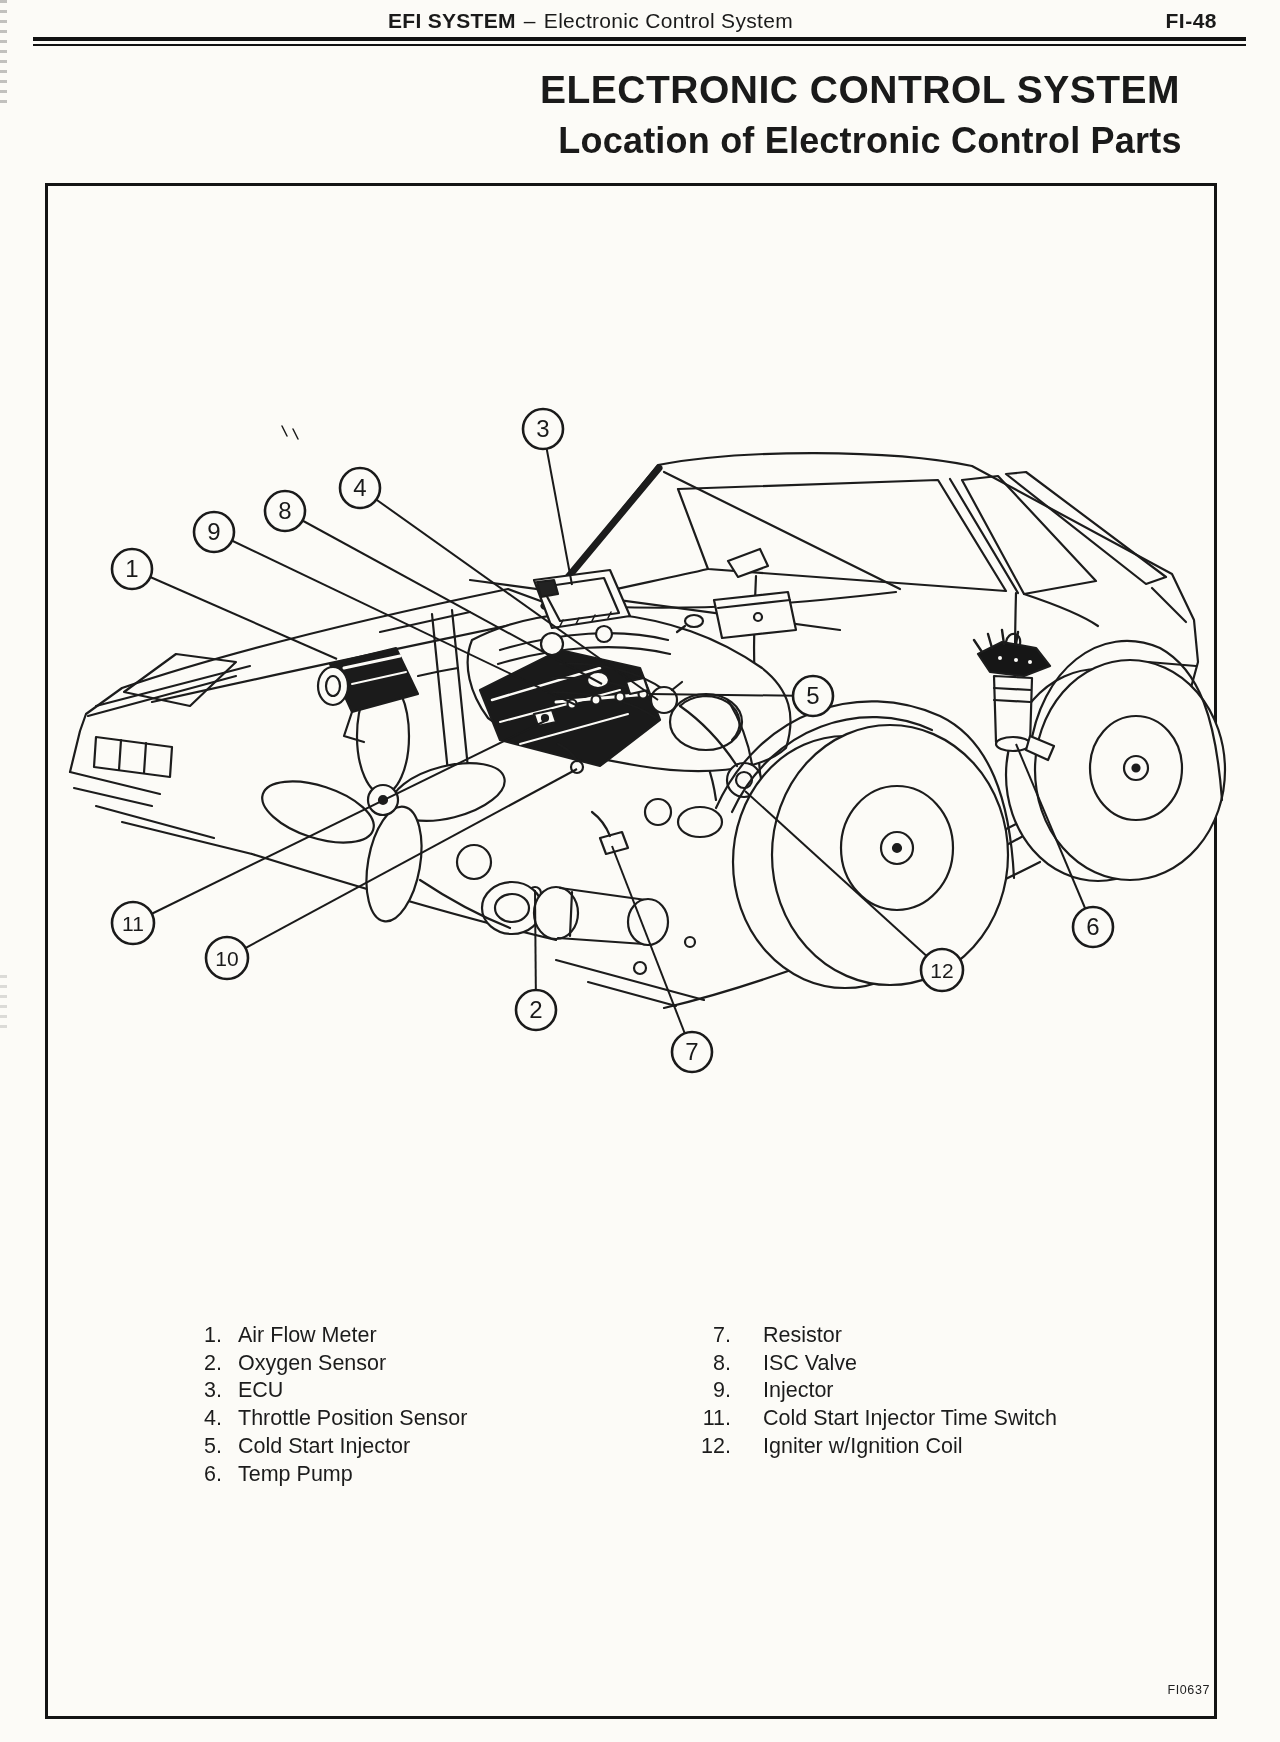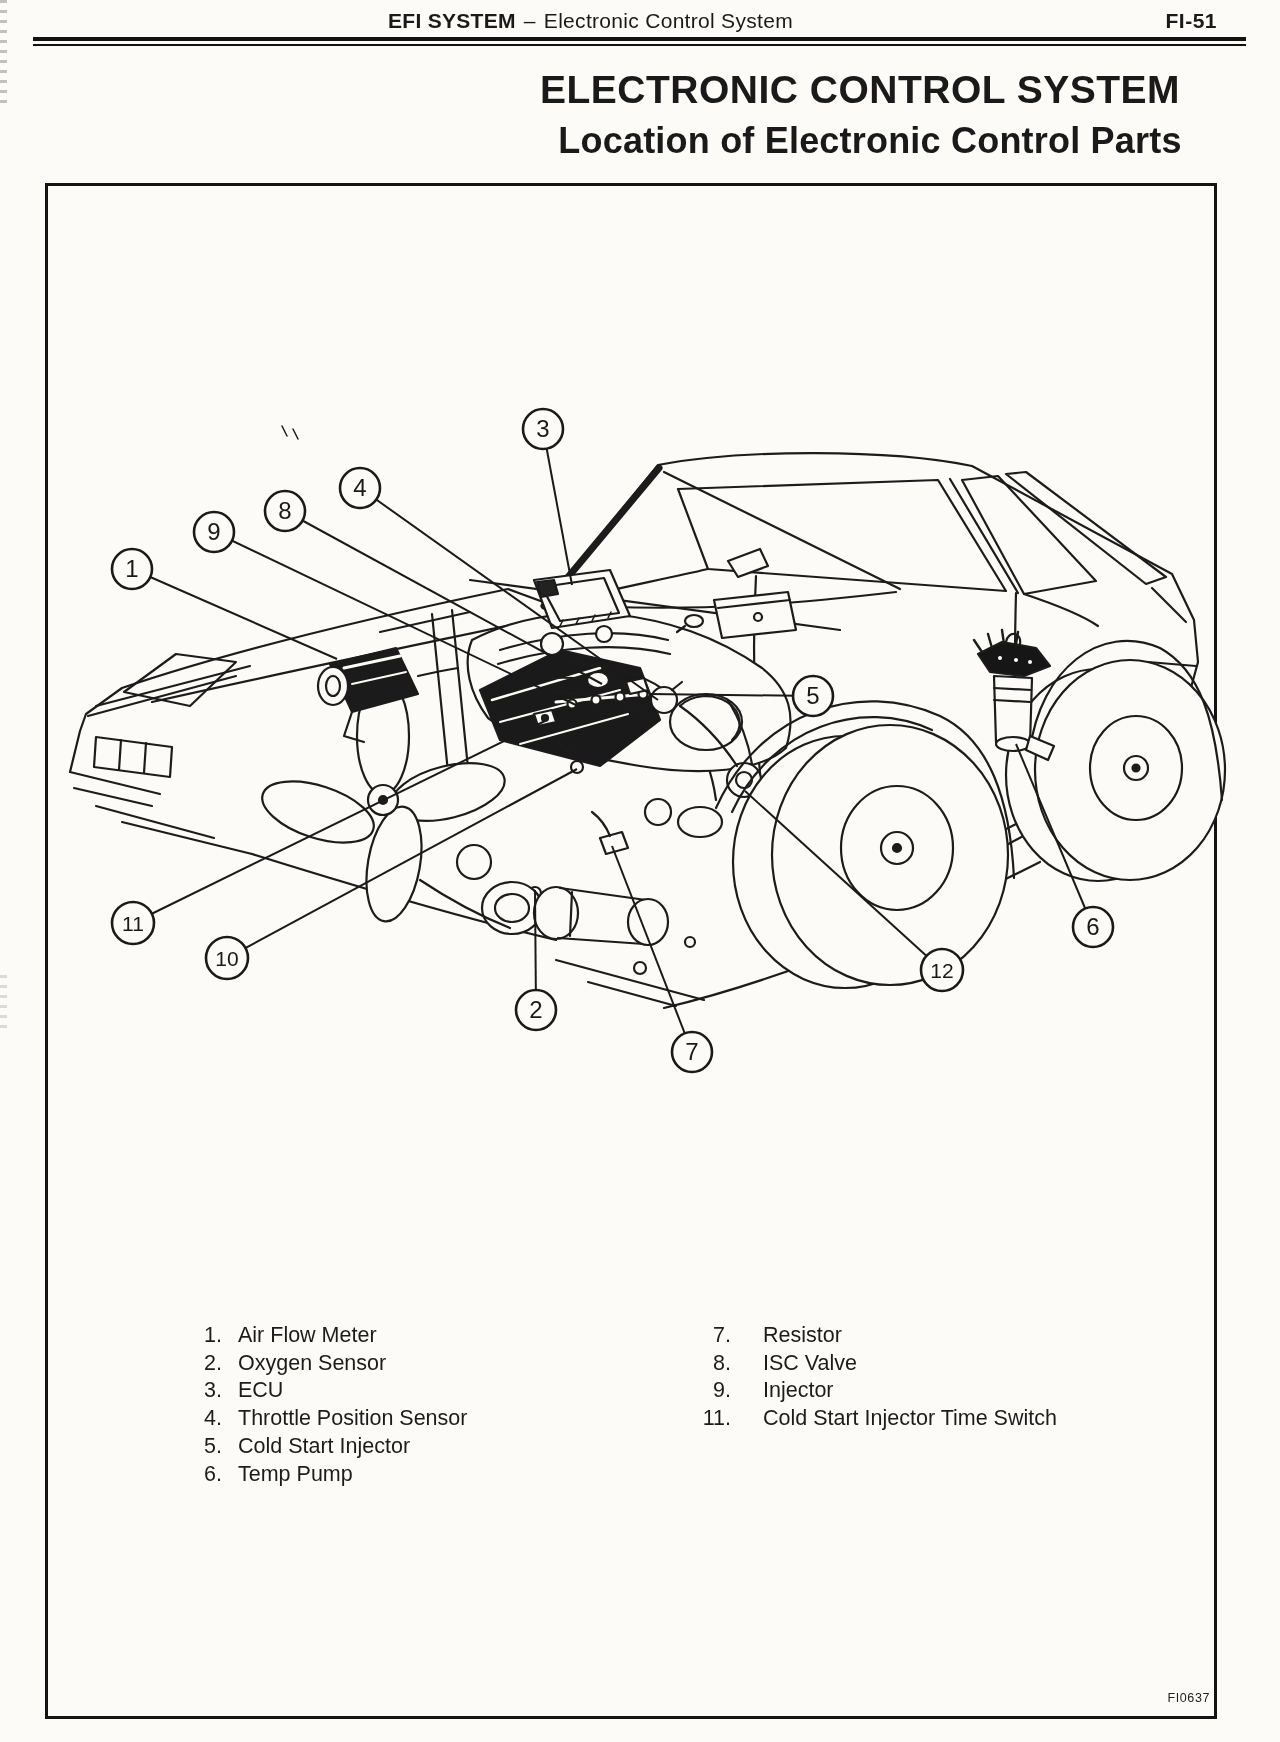--- a/index.html
+++ b/index.html
@@ -13,42 +13,42 @@
   .hdr .sep{margin:0 8px;}
   .pageno{position:absolute;top:9px;right:63px;font-size:21px;font-weight:700;letter-spacing:.5px;}
   .rule1{position:absolute;top:37px;left:33px;width:1213px;height:4px;background:#121212;}
   .rule2{position:absolute;top:44px;left:33px;width:1213px;height:2px;background:#121212;}
   .title{position:absolute;top:68px;left:420px;width:880px;text-align:center;
          font-size:39px;font-weight:700;letter-spacing:.5px;white-space:nowrap;}
   .subtitle{position:absolute;top:120px;left:430px;width:880px;text-align:center;
          font-size:36px;font-weight:700;letter-spacing:.2px;white-space:nowrap;}
   .figure-box{position:absolute;top:183px;left:45px;width:1172px;height:1536px;
          border:3px solid #141414;box-sizing:border-box;}
-  .figcode{position:absolute;right:4px;bottom:11px;font-size:12.5px;letter-spacing:.6px;color:#222;margin-left:44px;}
+  .figcode{position:absolute;right:4px;bottom:19px;font-size:12.5px;letter-spacing:.6px;color:#222;margin-left:44px;}
   svg.diagram{position:absolute;left:0;top:0;pointer-events:none;}
   .lcol{position:absolute;top:1322px;font-size:21.5px;line-height:27.7px;color:#1c1c1c;}
   .lcol.left{left:160px;}
   .lcol.right{left:660px;}
   .lrow{display:flex;}
   .lcol.left  .lnum{width:62px;text-align:right;}
   .lcol.right .lnum{width:71px;text-align:right;}
   .lcol.left  .llab{margin-left:16px;white-space:nowrap;}
   .lcol.right .llab{margin-left:32px;white-space:nowrap;}
   .smudge{position:absolute;left:0;top:0;width:7px;height:110px;opacity:.45;
     background:repeating-linear-gradient(180deg,rgba(35,35,35,.6) 0 3px,transparent 3px 10px);}
   .smudge.b{top:975px;height:60px;opacity:.25;}
 </style>
 </head>
 <body>
 
 <div class="smudge"></div>
 <div class="smudge b"></div>
 
 <div class="hdr"><span class="hb">EFI SYSTEM</span><span class="sep">–</span><span>Electronic Control System</span></div>
-<div class="pageno">FI-51</div>
+<div class="pageno">FI-48</div>
 <div class="rule1"></div>
 <div class="rule2"></div>
 
 <div class="title">ELECTRONIC CONTROL SYSTEM</div>
 <div class="subtitle">Location of Electronic Control Parts</div>
 
 <div class="figure-box">
   <div class="figcode">FI0637</div>
 </div>
 
@@ -299,13 +299,17 @@
       <span class="llab">ISC Valve</span>
     </div>
     <div class="lrow">
       <span class="lnum">9.</span>
       <span class="llab">Injector</span>
     </div>
     <div class="lrow">
       <span class="lnum">11.</span>
       <span class="llab">Cold Start Injector Time Switch</span>
     </div>
+    <div class="lrow">
+      <span class="lnum">12.</span>
+      <span class="llab">Igniter w/Ignition Coil</span>
+    </div>
   </div>
 
 </body></html>

